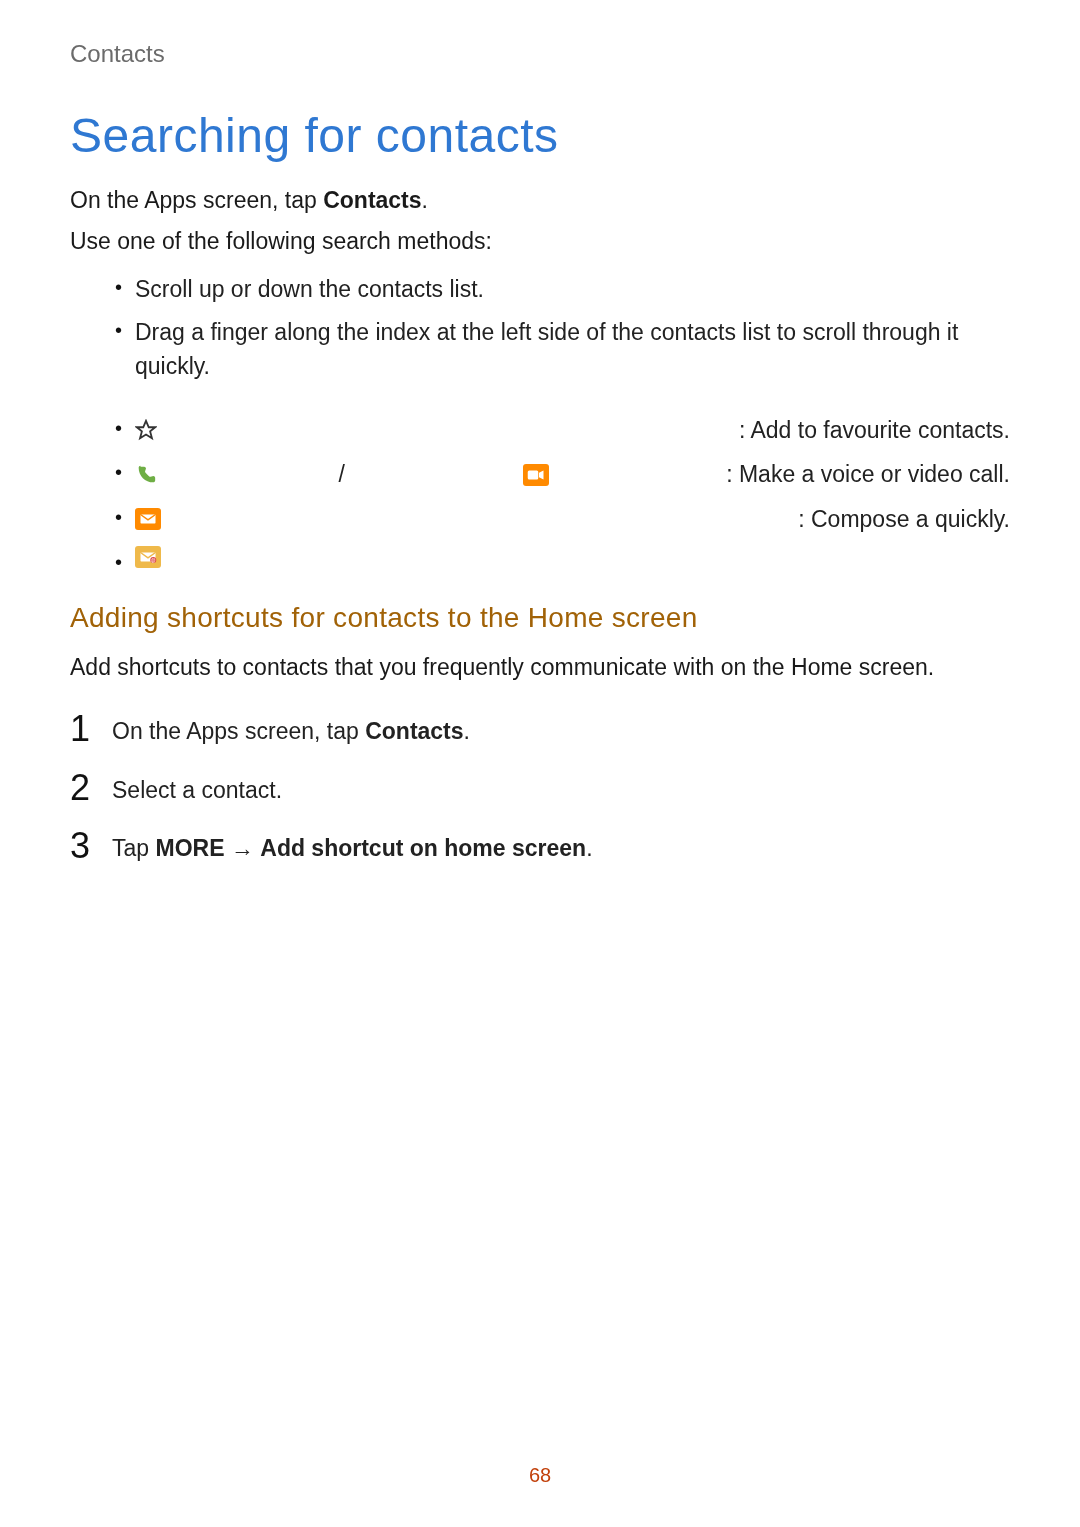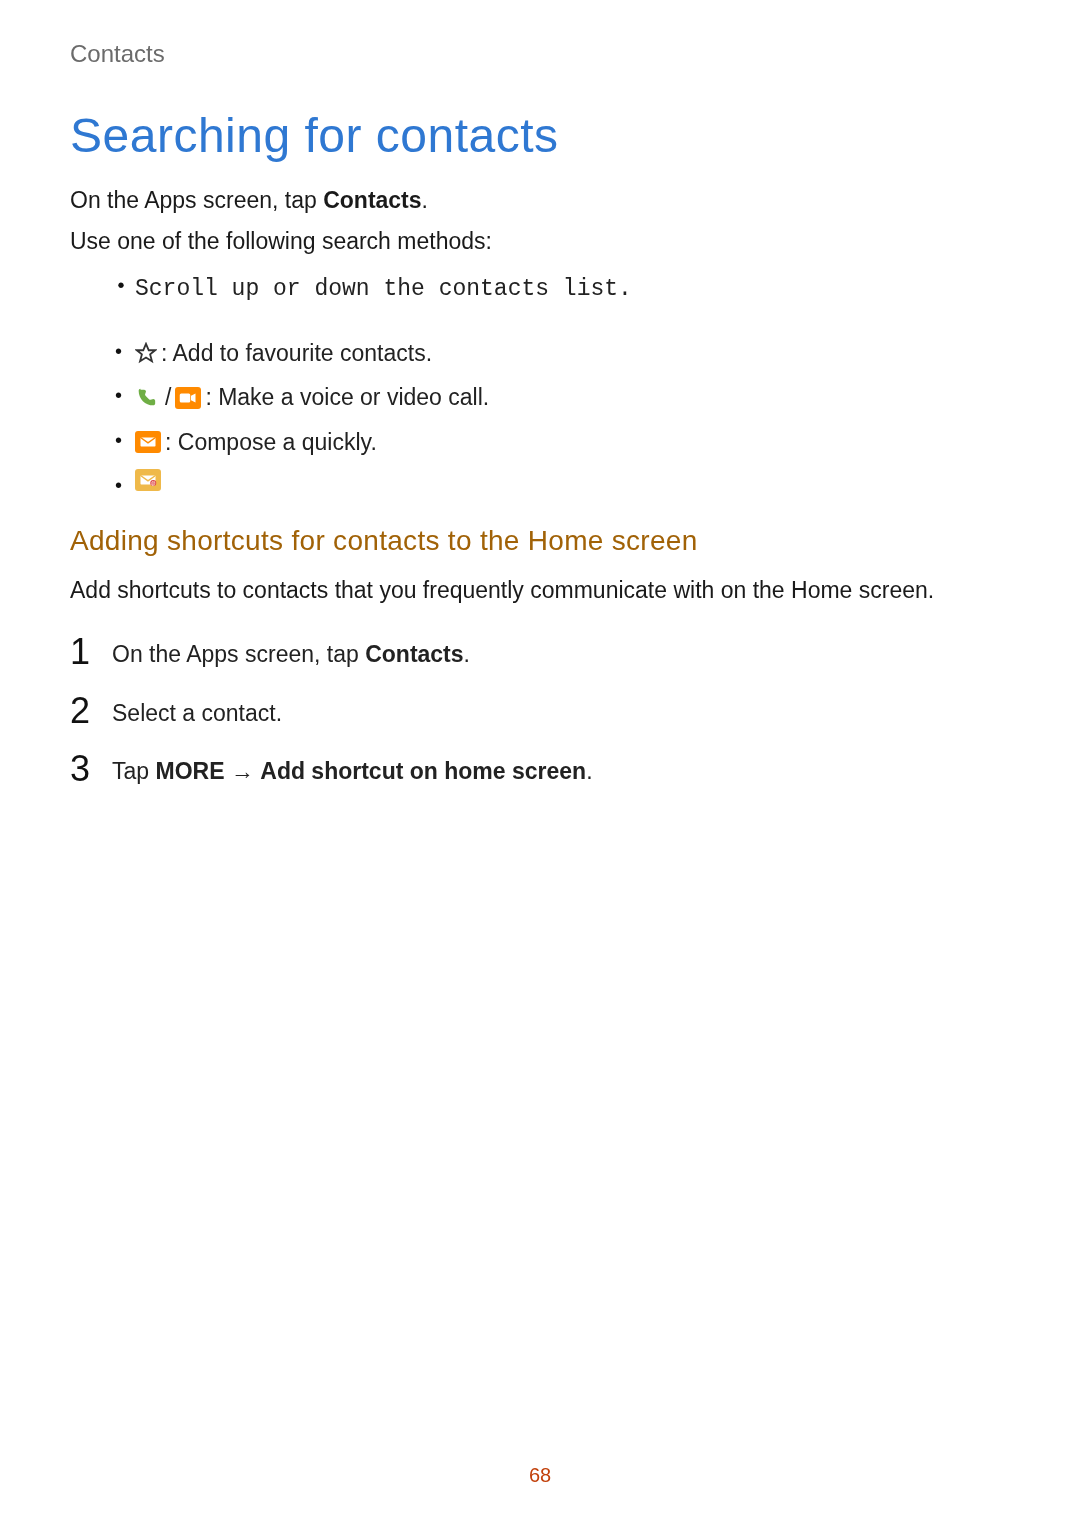--- a/index.html
+++ b/index.html
@@ -33,21 +33,20 @@
     font-size: 23px;
     line-height: 1.5;
     color: #1a1a1a;
     margin: 6px 0;
   }
   .bold { font-weight: 600; }
   ul.bullets {
     list-style: none;
     padding: 0 0 0 45px;
     margin: 10px 0 20px 0;
-    font-family: Liberation Mono, monospace;
   }
   ul.bullets > li {
     position: relative;
     font-size: 23px;
     line-height: 1.5;
     padding: 4px 0 4px 20px;
   }
   ul.bullets > li::before {
     content: "•";
     position: absolute;
@@ -62,20 +61,21 @@
     margin: 10px 0 30px 0;
   }
   ul.icon-bullets > li {
     position: relative;
     font-size: 23px;
     line-height: 1.6;
     padding: 4px 0 4px 20px;
     display: flex;
     align-items: center;
     flex-wrap: wrap;
+    justify-content: space-between;
   }
   ul.icon-bullets > li::before {
     content: "•";
     position: absolute;
     left: 0;
     top: 4px;
     font-size: 20px;
     color: #111;
   }
   .icon-slot {
@@ -150,20 +150,21 @@
 
   <h1 class="title">Searching for contacts</h1>
 
   <p class="body-text">
     <span>On the Apps screen, tap </span><span class="bold">Contacts</span><span>.</span>
   </p>
   <p class="body-text">Use one of the following search methods:</p>
 
   <ul class="bullets">
     <li>Scroll up or down the contacts list.</li>
+    <li>Drag a finger along the index at the left side of the contacts list to scroll through it quickly.</li>
   </ul>
 
 
   <ul class="icon-bullets">
     <li>
       <span class="icon-slot star-outline">
         <svg viewBox="0 0 24 24" fill="none" stroke="#333" stroke-width="2">
           <polygon points="12,2 15,9 22,9 16.5,13.5 18.5,21 12,17 5.5,21 7.5,13.5 2,9 9,9"></polygon>
         </svg>
       </span>

